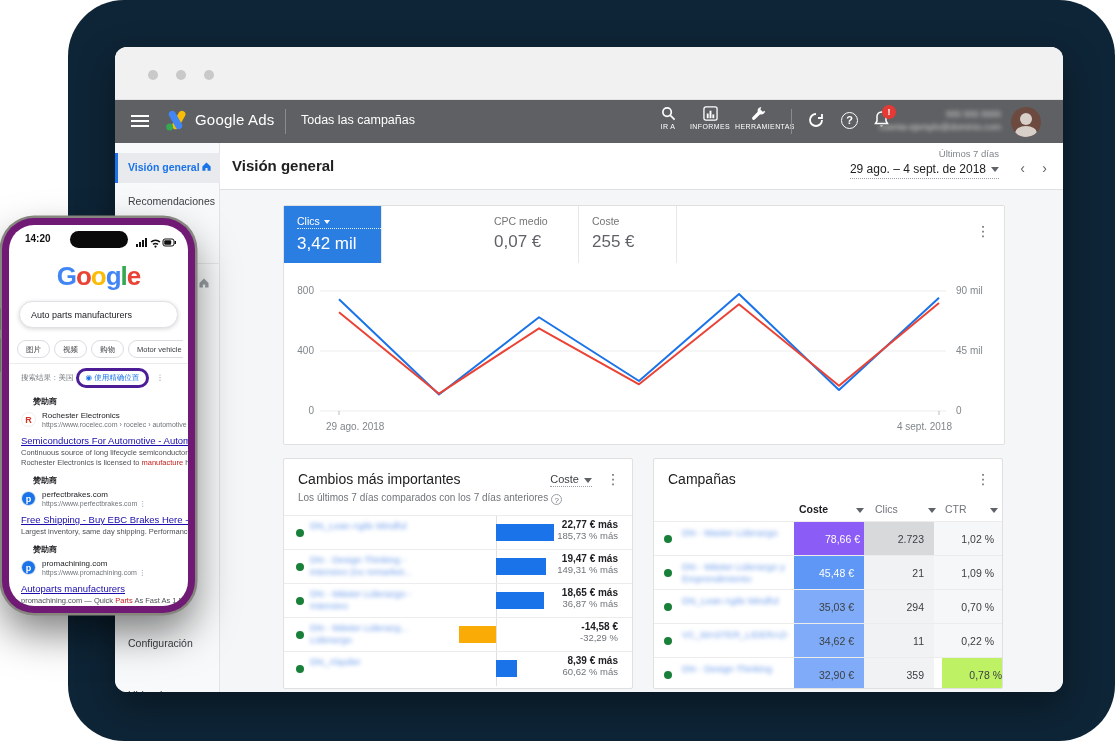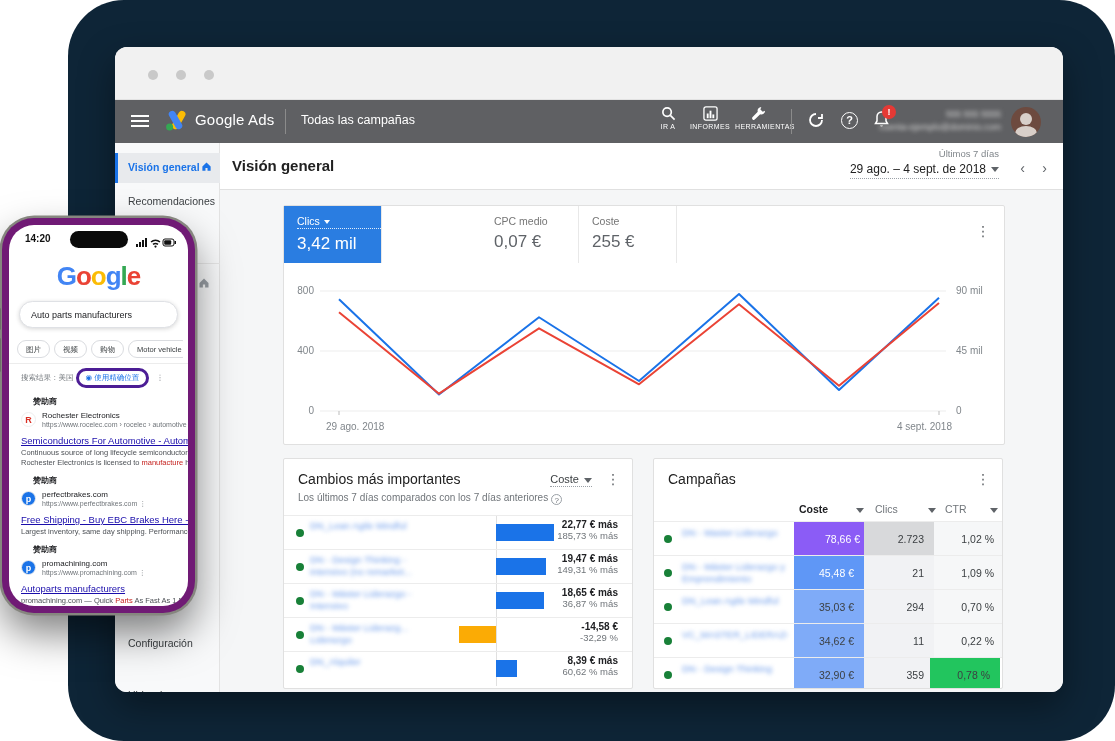--- a/index.html
+++ b/index.html
@@ -357,21 +357,21 @@
               <div class="cmp-name blur">VC_MASTER_LIDERAZGO</div>
               <div class="cell" style="left:140px;width:70px;background:#7fabf8;color:#3c4043">34,62 €</div>
               <div class="cell" style="left:210px;width:70px;background:#f1f2f4;color:#3c4043">11</div>
               <div class="cell" style="left:280px;width:70px;background:#f6f7f8;color:#3c4043">0,22 %</div>
             </div>
             <div class="cmp-row" style="top: 136px;">
               <span class="gdot" style="top:13px;left:10px"></span>
               <div class="cmp-name blur">DN - Design Thinking</div>
               <div class="cell" style="left:140px;width:70px;background:#7fabf8;color:#3c4043">32,90 €</div>
               <div class="cell" style="left:210px;width:70px;background:#f1f2f4;color:#3c4043">359</div>
-              <div class="cell" style="left:276px;width:70px;background:#22c55e;color:#3c4043">0,78 %</div>
+              <div class="cell" style="left:288px;width:70px;background:#bef264;color:#3c4043">0,78 %</div>
             </div>
           </div>
       </div>
     </div>
   </div>
 
   <div class="phone">
     <div class="pbtn" style="top:90px;height:22px"></div>
     <div class="pbtn" style="top:120px;height:34px"></div>
     <div class="screen">

